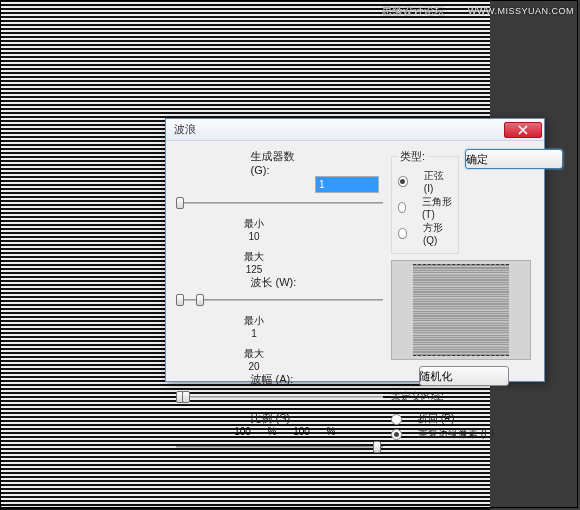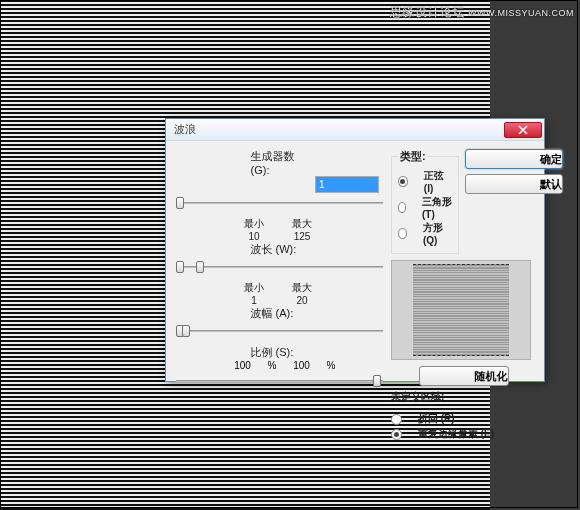--- a/index.html
+++ b/index.html
@@ -1,34 +1,34 @@
 <!DOCTYPE html>
 <html><head>
 <meta charset="utf-8">
 <style>
   * { box-sizing: border-box; margin: 0; padding: 0; }
   body { font-family: "Microsoft YaHei", SimSun, sans-serif; font-size: 11px; width: 580px; height: 510px; background: #3a3a3a; position: relative; overflow: hidden; }
   .stripes { position: absolute; left: 0; top: 0; width: 490px; height: 510px; background: repeating-linear-gradient(0deg, #111 0, #111 2px, #eee 2px, #eee 4px); }
   .border-frame { position: absolute; left: 0; top: 0; width: 578px; height: 508px; border: 1px solid #000; pointer-events: none; }
   .watermark { position: absolute; top: 4px; right: 6px; color: #eee; font-size: 9px; letter-spacing: 0.5px; text-shadow: 0 0 2px #000; }
-  .watermark .cn { font-size: 12px; margin-right: 0; }
+  .watermark .cn { font-size: 10px; margin-right: 20px; }
 
   .dialog { position: absolute; left: 165px; top: 118px; width: 380px; height: 264px; background: #f0f0f0; border: 1px solid #6b8ab0; box-shadow: 2px 2px 8px rgba(0,0,0,0.4); }
   .titlebar { height: 22px; background: linear-gradient(#fdfdfd, #e4ecf7); border-bottom: 1px solid #ccd6e6; display: flex; align-items: center; justify-content: space-between; padding: 0 2px 0 8px; }
   .titlebar .title { color: #333; font-size: 11px; }
   .close-btn { width: 38px; height: 16px; background: linear-gradient(#e67, #c23); border: 1px solid #a12; border-radius: 2px; color: #fff; display: flex; align-items: center; justify-content: center; cursor: pointer; }
   .close-btn svg { width: 10px; height: 10px; }
 
   .body { padding: 8px 8px 8px 10px; display: flex; gap: 8px; }
   .left { flex: 1; }
-  .right { width: 145px; font-weight: bold; }
+  .right { width: 145px; }
 
   .row { display: flex; align-items: center; margin-bottom: 2px; flex-direction: column; }
   .lbl { width: 58px; color: #222; }
-  .value-pair { display: flex; gap: 8px; margin-left: 58px; }
+  .value-pair { display: flex; gap: 8px; margin-left: 58px; flex-direction: column; }
   .value-pair .col { width: 40px; text-align: center; }
   .value-pair .hdr { font-size: 10px; color: #222; }
   .value-pair .val { font-size: 10px; color: #222; }
 
   .gen-input { width: 64px; height: 17px; border: 1px solid #abadb3; background: #fff; padding: 1px 3px; font-size: 10px; text-align: left; color: #fff; background: #3399ff; }
   .gen-input-wrap { margin-left: auto; margin-right: 4px; }
 
   .slider { position: relative; height: 16px; margin: 2px 0 6px 0; }
   .slider .track { position: absolute; left: 0; right: 0; top: 7px; height: 2px; background: #bdbdbd; border-top: 1px solid #999; }
   .slider .thumb { position: absolute; top: 2px; width: 8px; height: 12px; background: linear-gradient(#fefefe,#d7d7d7); border: 1px solid #707070; border-radius: 2px; }
@@ -38,21 +38,21 @@
   .pct-row { display: flex; gap: 6px; margin-left: 58px; align-items: center; }
   .pct-row .c { width: 38px; text-align: center; font-size: 10px; }
   .pct-row .u { font-size: 10px; }
 
   fieldset { border: 1px solid #dcdcdc; padding: 4px 6px 6px 6px; margin-bottom: 4px; }
   fieldset legend { font-size: 11px; color: #222; padding: 0 2px; }
   .radio-row { display: flex; align-items: center; gap: 16px; font-size: 10px; color: #222; margin: 1px 0; cursor: pointer; }
   .radio { width: 11px; height: 11px; border: 1px solid #888; border-radius: 50%; background: #fff; display: inline-flex; align-items: center; justify-content: center; }
   .radio.checked::after { content: ""; width: 5px; height: 5px; background: #444; border-radius: 50%; }
 
-  .btn { width: 98px; height: 20px; background: linear-gradient(#fdfdfd,#e6e6e6); border: 1px solid #8a8a8a; border-radius: 3px; font-size: 11px; display: flex; align-items: center; justify-content: flex-end; cursor: pointer; margin-bottom: 5px; }
+  .btn { width: 98px; height: 20px; background: linear-gradient(#fdfdfd,#e6e6e6); border: 1px solid #8a8a8a; border-radius: 3px; font-size: 11px; display: flex; align-items: center; justify-content: flex-start; cursor: pointer; margin-bottom: 5px; }
   .btn.primary { border: 1px solid #3c7fb1; box-shadow: 0 0 2px #7fb7e0; }
 
   .preview { width: 140px; height: 100px; border: 1px solid #b0b0b0; background: #d3d3d3; display: flex; align-items: center; justify-content: center; margin-top: 2px; margin-bottom: 6px; }
   .preview-inner { width: 96px; height: 92px; background: repeating-linear-gradient(0deg, #9a9a9a 0px, #9a9a9a 1.2px, #c0c0c0 1.2px, #c0c0c0 2.4px); border: 1px dashed #333; border-left: none; border-right: none; }
 
   .rand-btn { width: 90px; height: 20px; margin: 4px auto; }
 
   .undef { margin-top: 4px; }
   .undef .title2 { font-size: 10px; color: #222; margin-bottom: 8px; }
 </style>
@@ -159,23 +159,20 @@
             </div>
           <div class="radio-row">
               <span class="radio"></span>
               <span>方形 (Q)</span>
             </div>
         </fieldset>
         <div style="flex:1; display:flex; flex-direction:column; align-items:flex-end;">
           <div class="btn primary">
               <span>确定</span>
             </div>
-          <div class="btn">
-              <span>默认</span>
-            </div>
         </div>
       </div>
 
       <div class="preview">
         <div class="preview-inner"></div>
       </div>
 
       <div class="btn rand-btn">
           <span>随机化</span>
         </div>

